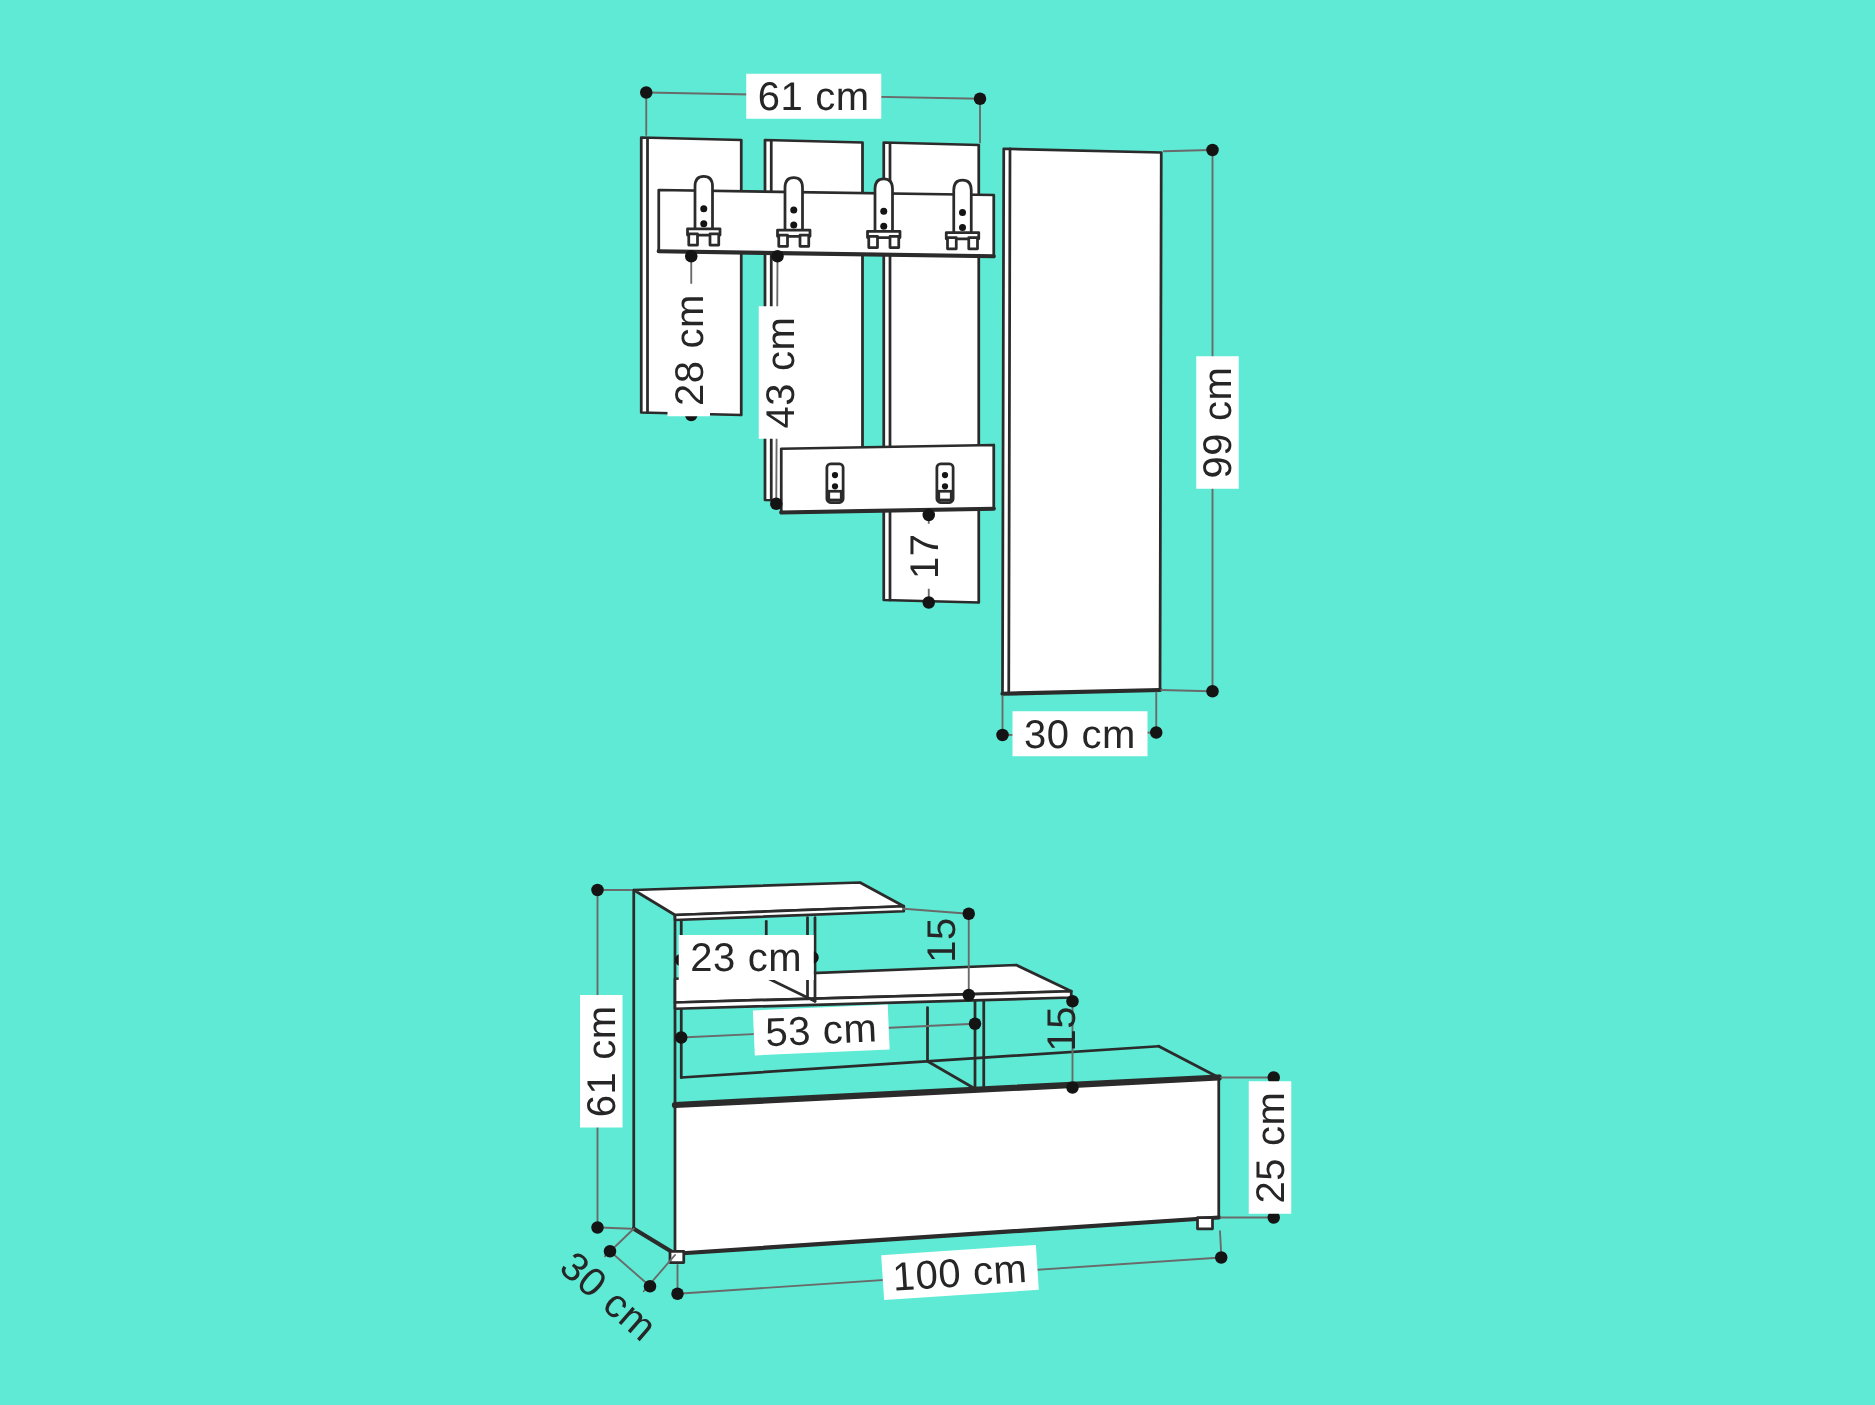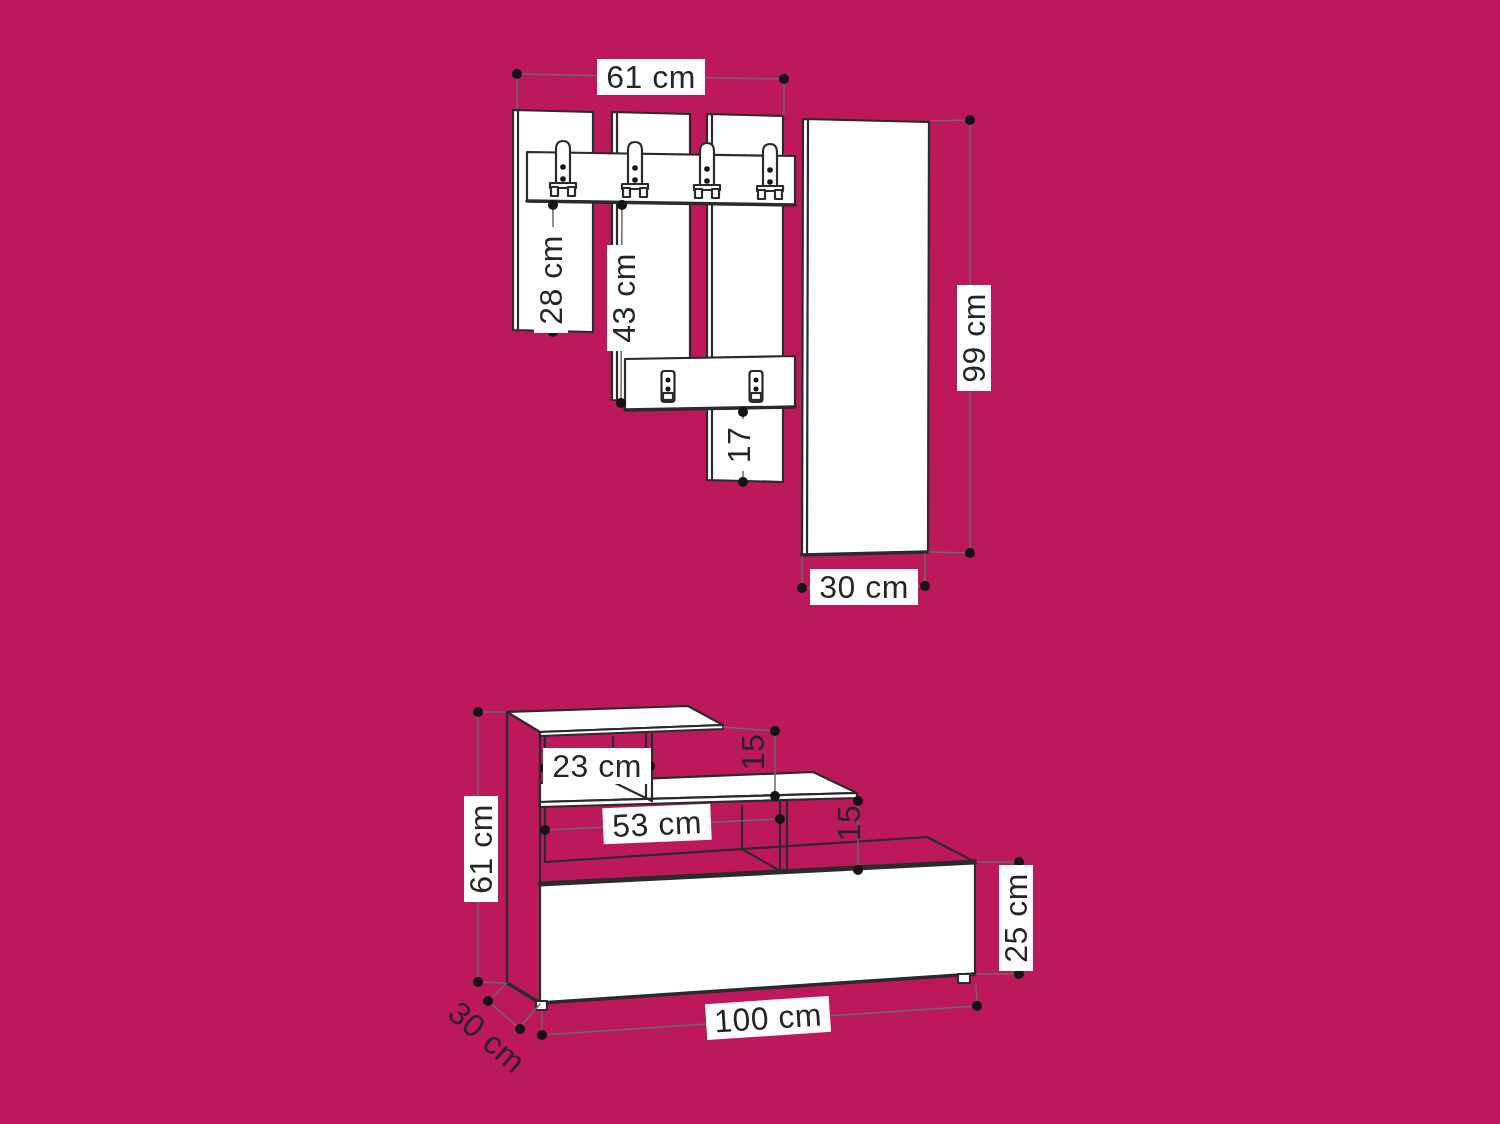--- a/index.html
+++ b/index.html
@@ -1,16 +1,16 @@
 <!DOCTYPE html>
 <html><head>
 <meta charset="utf-8">
 <style>
   html,body{margin:0;padding:0;background:#ffffff;}
-  .canvas{position:relative;width:1500px;height:1124px;background:#be185d;overflow:hidden;
+  .canvas{position:relative;width:1500px;height:1124px;background:#5eead4;overflow:hidden;
           font-family:"Liberation Sans", sans-serif;}
   svg{position:absolute;left:0;top:0;}
   
   .s  {stroke:#2b2b2b;stroke-width:2.2;fill:none;stroke-linecap:round;}
   .sf {stroke:#2b2b2b;stroke-width:2.2;fill:#ffffff;stroke-linejoin:round;}
   .w3 {stroke-width:3.4;}
   .w5 {stroke-width:5;}
   
   .dim{stroke:#6a6a6a;stroke-width:1.5;fill:none;stroke-linecap:round;}
   .dot{fill:#141414;stroke:none;}

